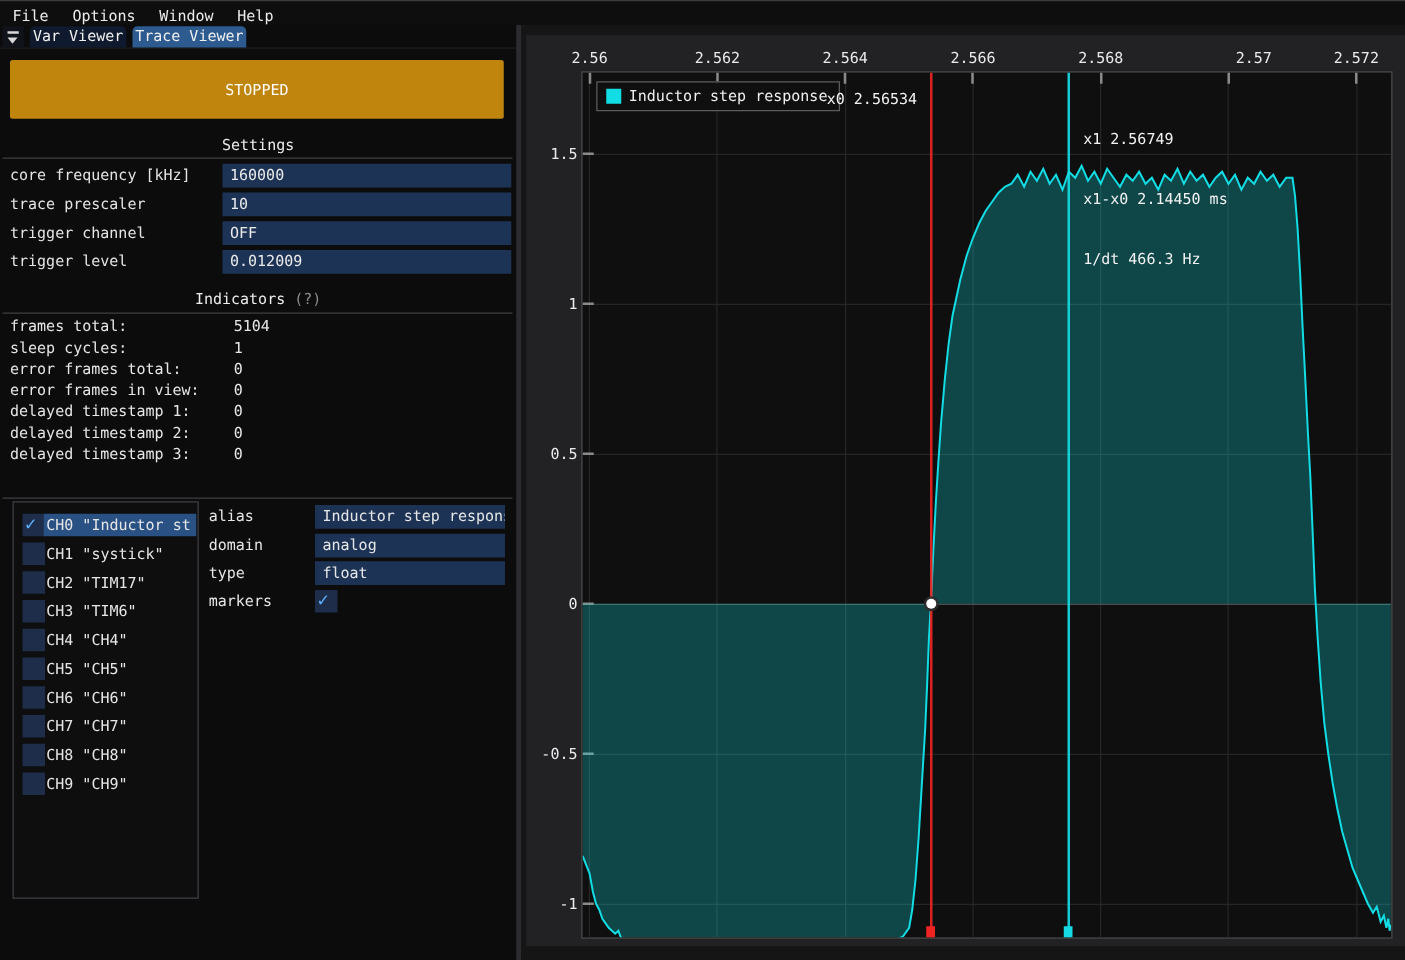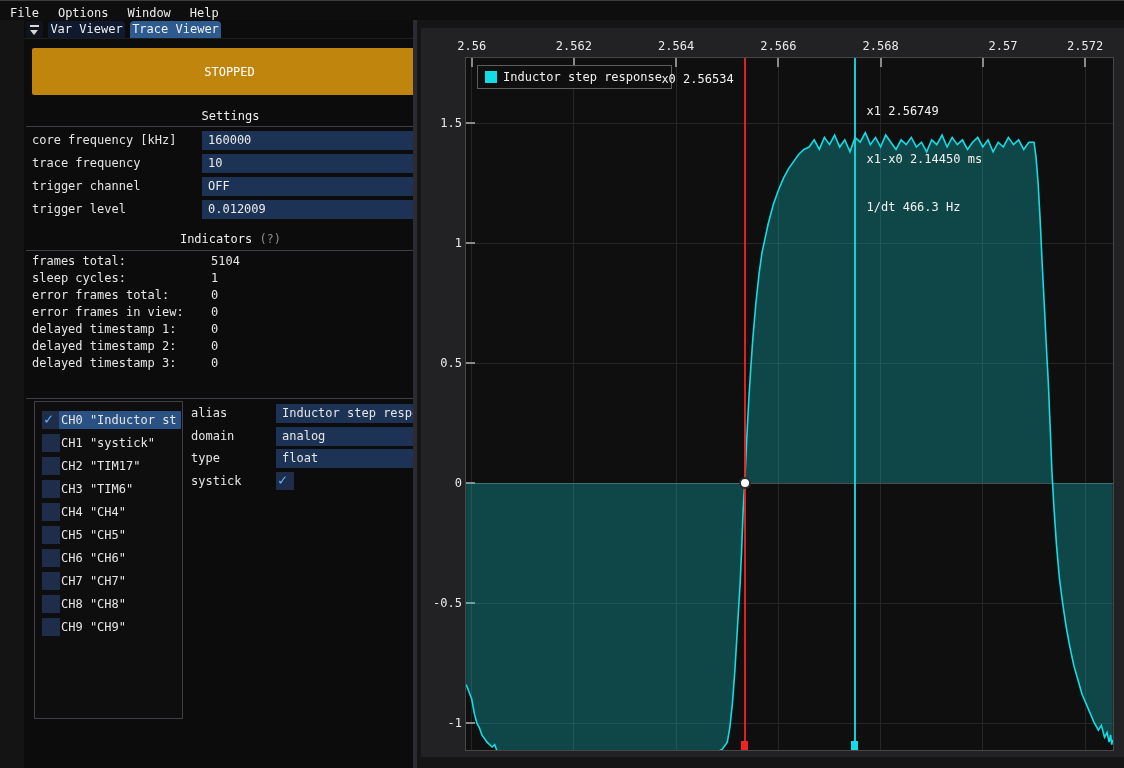--- a/index.html
+++ b/index.html
@@ -4,21 +4,21 @@
 <style>
   html,body{margin:0;padding:0;background:#000;}
   #app{position:relative;width:1124px;height:768px;background:#141414;overflow:hidden;
        font-family:"DejaVu Sans Mono","Liberation Mono",monospace;font-size:12px;color:#e6e6e6;
        -webkit-font-smoothing:none;}
   
   .menubar{position:absolute;left:0;top:0;width:1124px;height:20px;background:#0e0e0e;
            border-top:1px solid #3c3c3c;display:flex;align-items:flex-end;padding-left:10px;box-sizing:border-box;}
   .menu-item{color:#ececec;margin-right:19px;cursor:default;}
   
-  .left-panel{position:absolute;left:0;top:20px;width:413px;height:748px;background:#0c0c0c;margin-left:24px;}
+  .left-panel{position:absolute;left:0;top:20px;width:413px;height:748px;background:#0c0c0c;}
   .tabbar{position:absolute;left:0;top:0;width:100%;height:18px;border-bottom:1px solid #1e1e1e;}
   .tab-list-button{position:absolute;left:2px;top:1px;width:17px;height:17px;background:#11131a;}
   .tab-list-icon{position:absolute;left:4px;top:4px;width:9px;height:0;border-top:2px solid #d8d8d8;}
   .tab-list-icon::after{content:"";position:absolute;left:0px;top:3px;border-left:4.5px solid transparent;
        border-right:4.5px solid transparent;border-top:5px solid #d8d8d8;}
   .tab{position:absolute;top:1px;height:17px;line-height:17px;text-align:center;
        border-radius:4px 4px 0 0;color:#f0f0f0;}
   .tab.inactive{left:24px;width:77px;background:#101a2e;}
   .tab.active{left:106px;width:91px;background:#2d5a8f;}
   .stopped-btn{position:absolute;left:8px;top:28px;width:395px;height:47px;background:#bf850d;
@@ -94,21 +94,21 @@
       <div class="tab active">Trace Viewer</div>
     </div>
 
     <button class="stopped-btn">STOPPED</button>
 
     <div class="hdr" style="top:90px"><span>Settings</span></div>
     <div class="sep" style="top:106px"></div>
 
     <div class="lbl" style="top:111px">core frequency [kHz]</div>
     <div class="input" style="top:111px">160000</div>
-    <div class="lbl" style="top:134px">trace frequency</div>
+    <div class="lbl" style="top:134px">trace prescaler</div>
     <div class="input" style="top:134px">10</div>
     <div class="lbl" style="top:157px">trigger channel</div>
     <div class="input" style="top:157px">OFF</div>
     <div class="lbl" style="top:180px">trigger level</div>
     <div class="input" style="top:180px">0.012009</div>
 
     <div class="hdr" style="top:213px"><span>Indicators</span> <span class="help">(?)</span></div>
     <div class="sep" style="top:230px"></div>
 
     <div class="ilbl" style="top:235px">frames total:</div>
@@ -170,21 +170,21 @@
           <span class="ch-label">CH9 "CH9"</span>
         </div>
     </div>
 
     <div class="prop-lbl" style="top:384px">alias</div>
     <div class="prop-input" style="top:384px">Inductor step respons</div>
     <div class="prop-lbl" style="top:407px">domain</div>
     <div class="prop-input" style="top:407px">analog</div>
     <div class="prop-lbl" style="top:429px">type</div>
     <div class="prop-input" style="top:429px">float</div>
-    <div class="prop-lbl" style="top:452px">systick</div>
+    <div class="prop-lbl" style="top:452px">markers</div>
     <span class="checkbox checked" style="left:252px;top:452px"></span>
 
   </div>
 
   <div class="splitter"></div>
 
   <div class="right-panel">
     <div class="plot-child">
       <div id="x-tick-labels">
           <div class="x-tick-label" style="left: 50.7px;">2.56</div>

